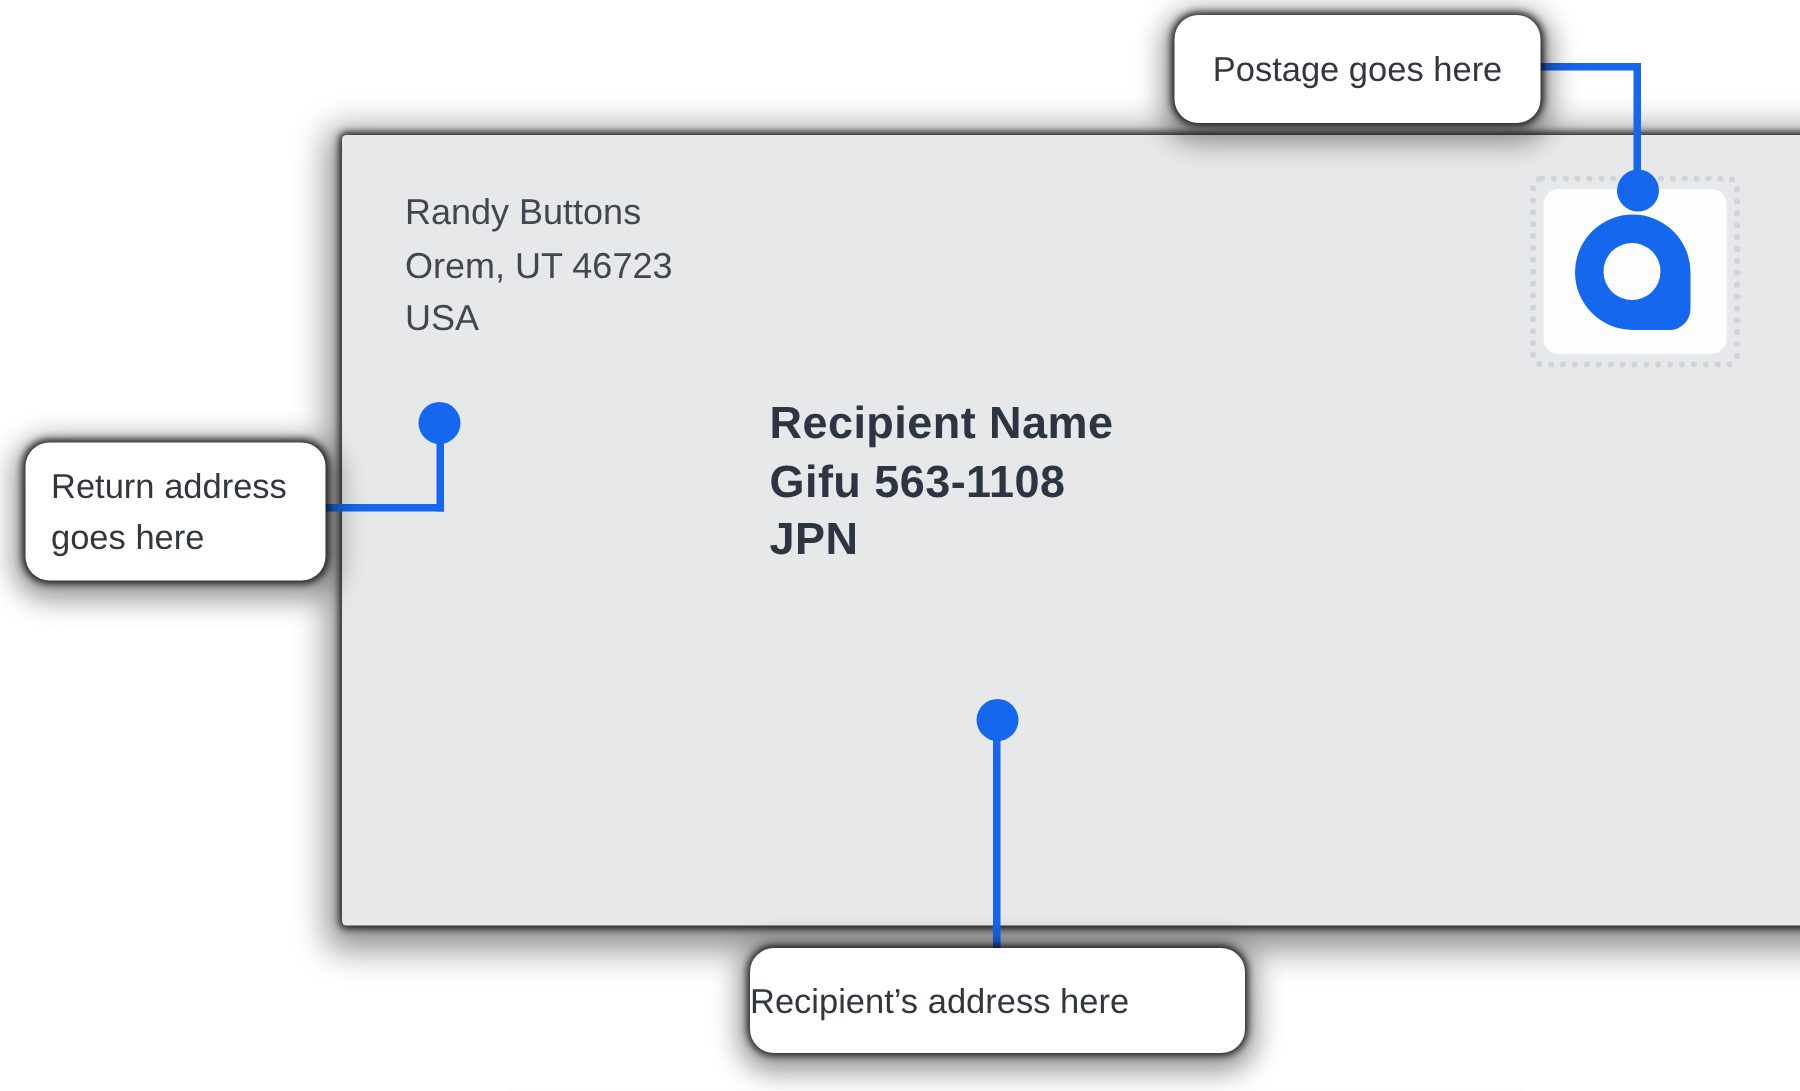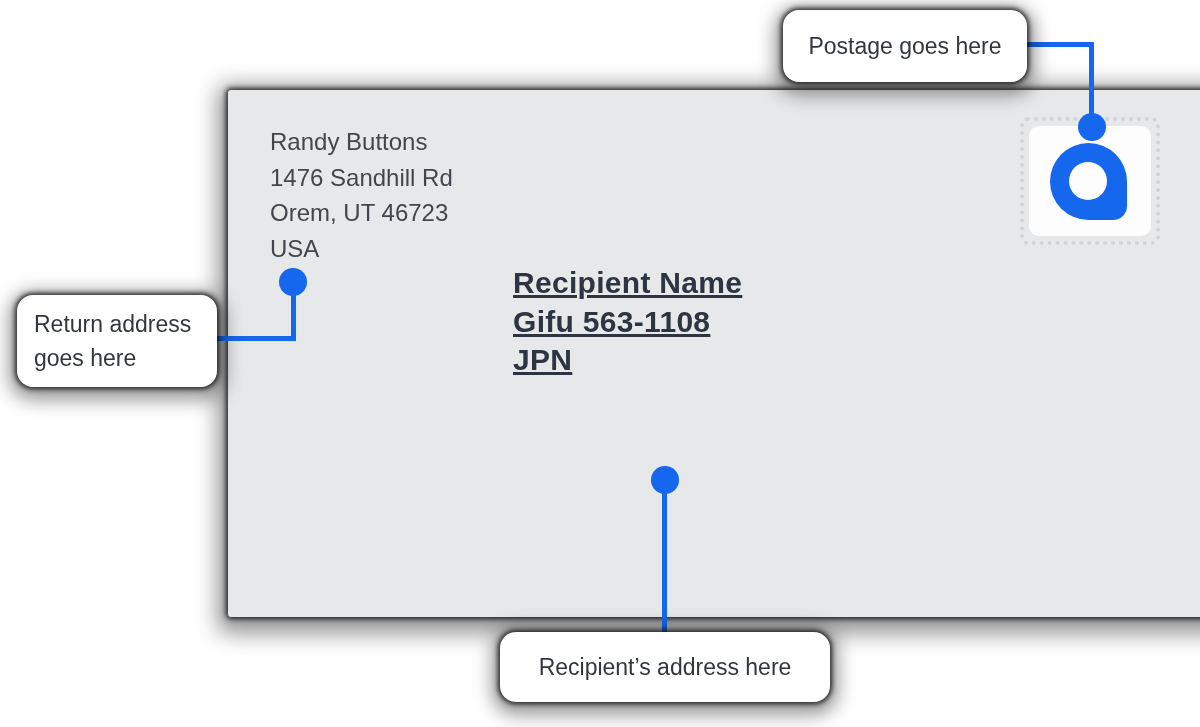--- a/index.html
+++ b/index.html
@@ -31,21 +31,20 @@
     color: #41474e;
   }
   .recipient-block {
     position: absolute;
     left: 285px; top: 174px;
     font-size: 30px;
     font-weight: 700;
     line-height: 38.6px;
     letter-spacing: 0.3px;
     color: #2c3541;
-    text-decoration: underline;
   }
 
   
   .stamp {
     position: absolute;
     left: 792px; top: 27px;
     width: 140px; height: 128px;
     border: 4px dotted #cfd4d8;
     border-radius: 8px;
     box-sizing: border-box;
@@ -95,32 +94,31 @@
     font-size: 23px;
     display: flex;
     align-items: center;
     box-sizing: border-box;
     box-shadow: 0 0 5px 2px rgba(12,12,12,0.85),
                 0 5px 18px 8px rgba(12,12,12,0.42);
     z-index: 3;
   }
   .callout-postage   { left: 783px; top: 10px;  width: 244px; height: 72px; justify-content: center; }
   .callout-return    { left: 17px;  top: 295px; width: 200px; height: 92px; padding-left: 17px; line-height: 34px; }
-  .callout-recipient { left: 500px; top: 632px; width: 330px; height: 70px; justify-content: center; }
+  .callout-recipient { left: 500px; top: 632px; width: 330px; height: 70px; justify-content: flex-start; }
 </style>
 </head>
 <body>
 
 <div class="stage">
 
   <div class="envelope">
 
     <div class="return-block">
       <div>Randy Buttons</div>
-      <div>1476 Sandhill Rd</div>
       <div>Orem, UT 46723</div>
       <div>USA</div>
     </div>
 
     <div class="recipient-block">
       <div>Recipient Name</div>
       <div>Gifu 563-1108</div>
       <div>JPN</div>
     </div>
 

